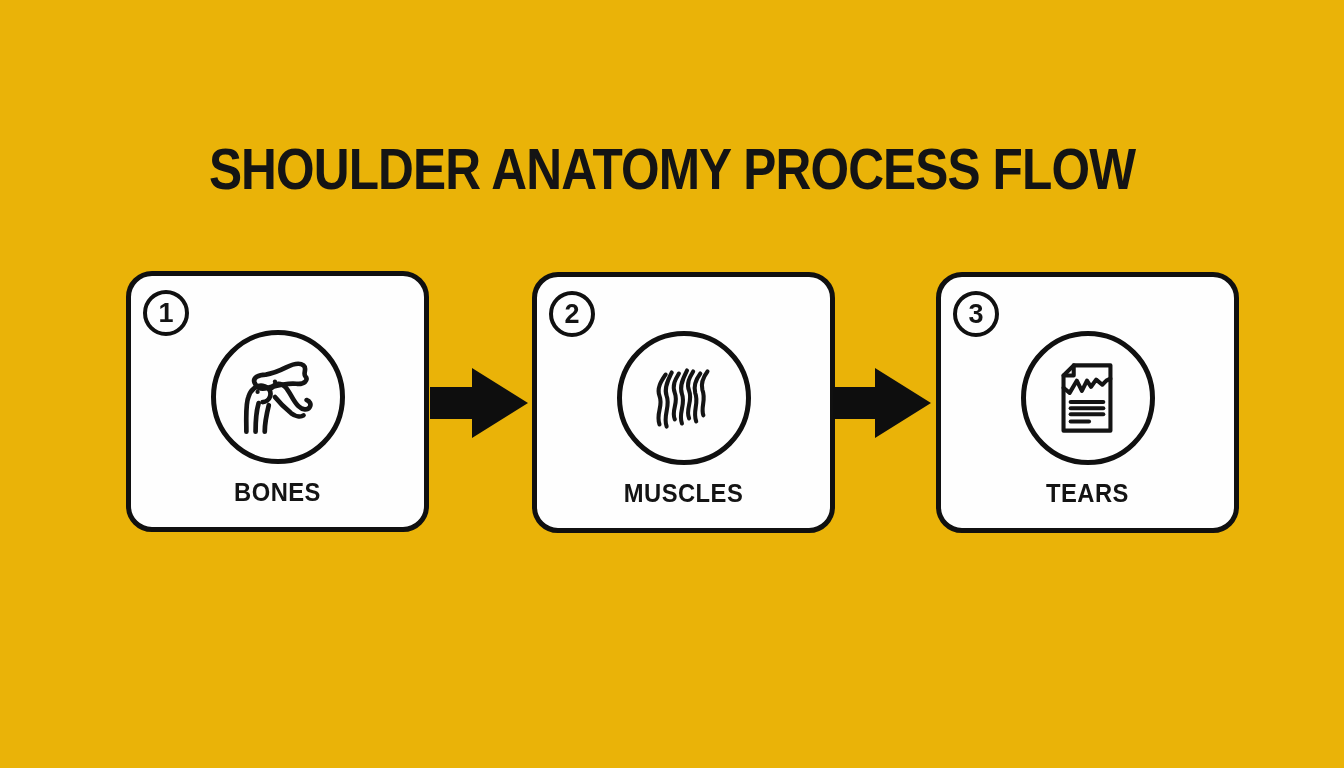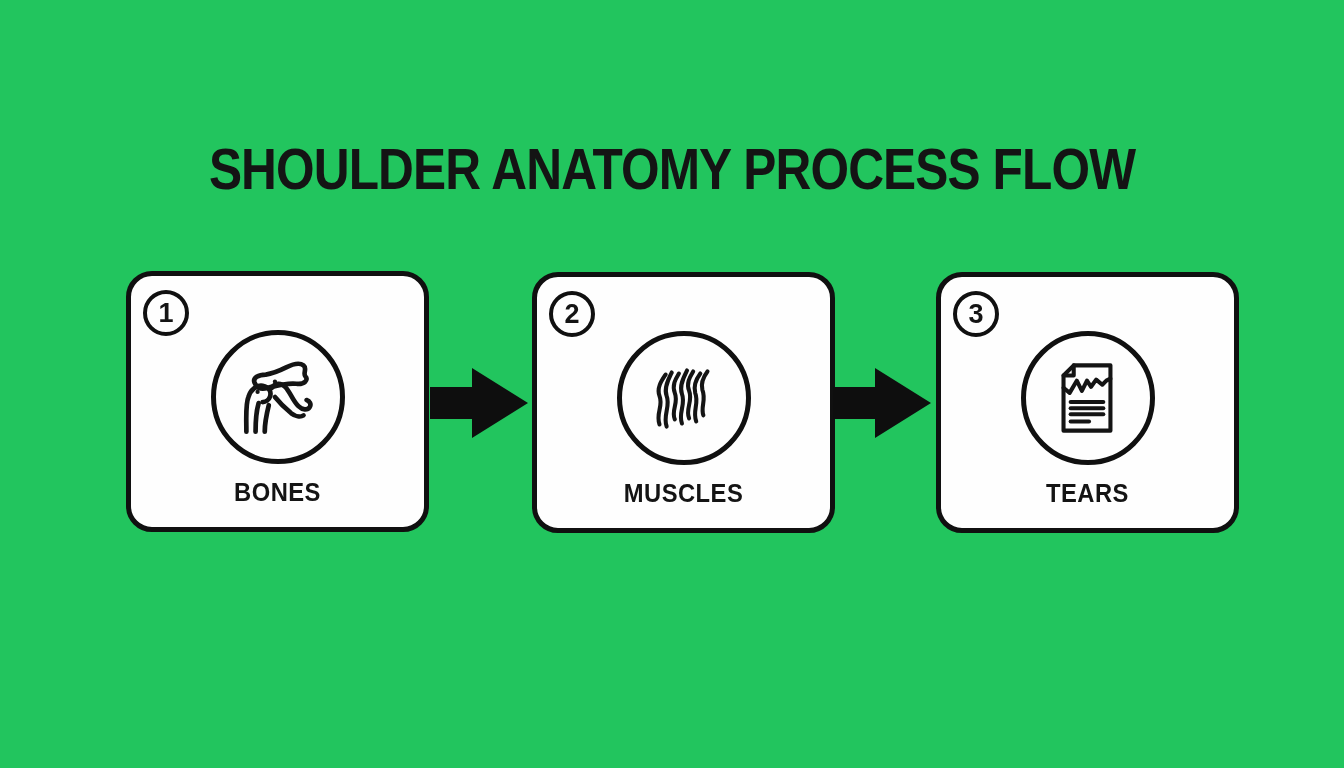--- a/index.html
+++ b/index.html
@@ -5,21 +5,21 @@
   html, body {
     margin: 0;
     padding: 0;
     background: #ffffff;
     font-family: "Liberation Sans", sans-serif;
   }
   .stage {
     position: relative;
     width: 1344px;
     height: 768px;
-    background: #22c55e;
+    background: #eab308;
     overflow: hidden;
     color: #141414;
   }
   .diagram-title {
     position: absolute;
     top: 136px;
     left: 0;
     width: 100%;
     margin: 0;
     text-align: center;

